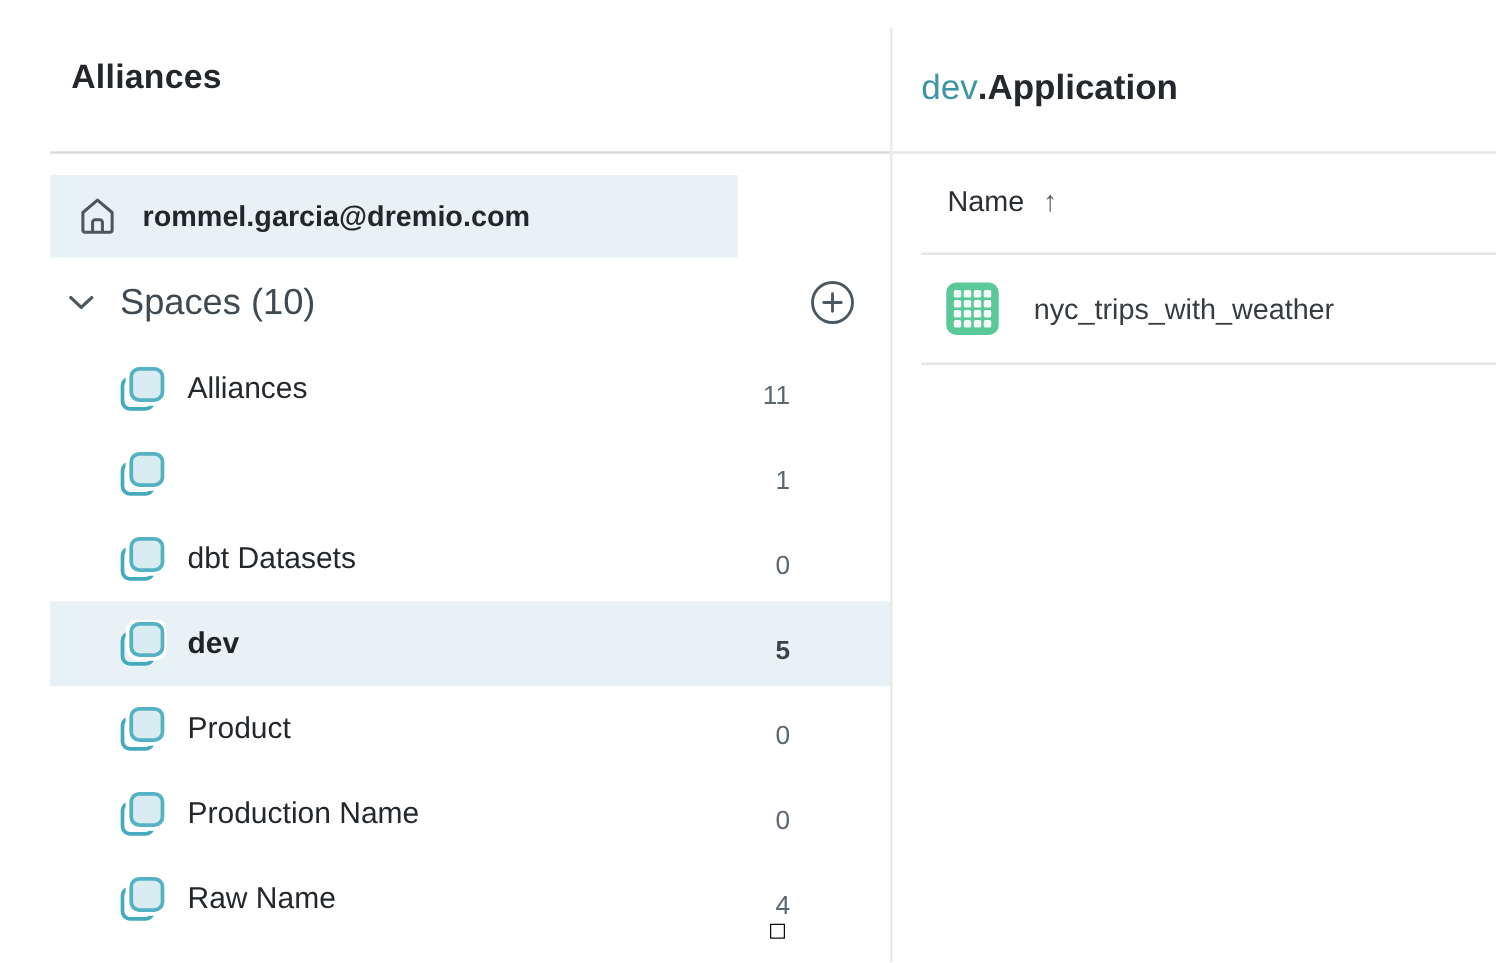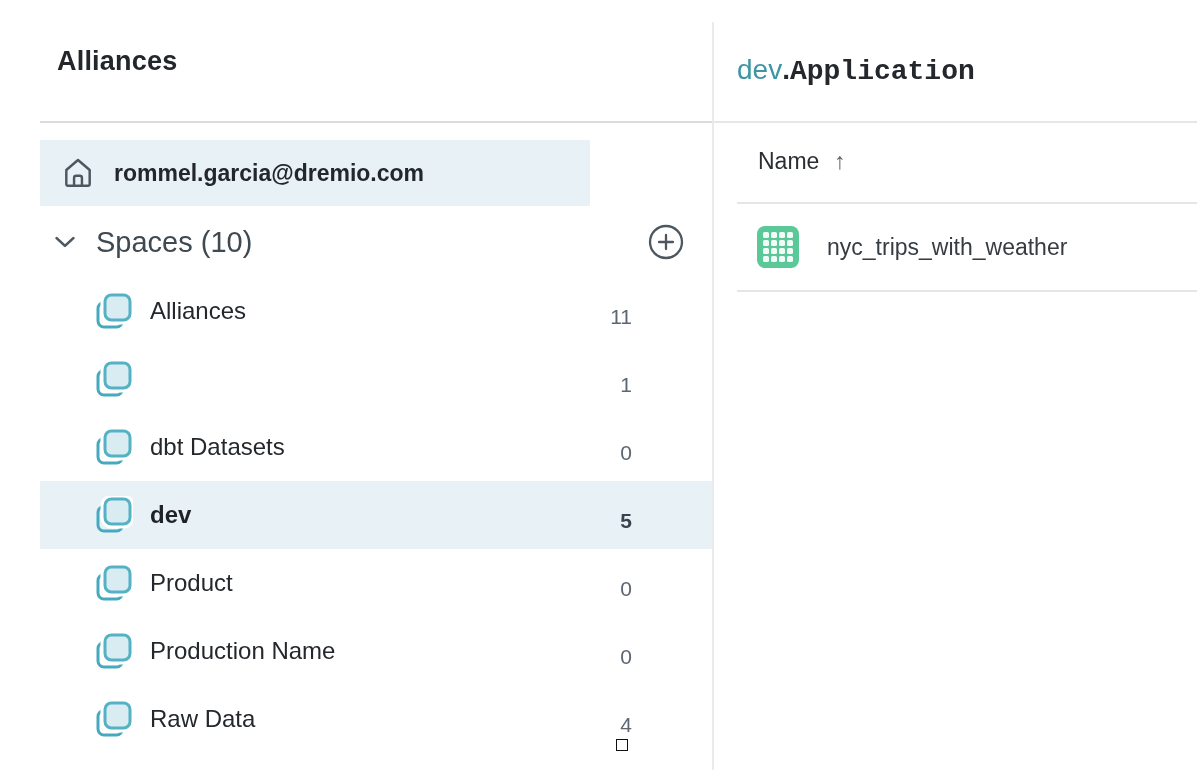--- a/index.html
+++ b/index.html
@@ -42,21 +42,21 @@
     position:absolute;left:616px;top:739px;width:12px;height:12px;
     border:1.5px solid #101010;background:#ffffff;box-sizing:border-box;
   }
   
   .v-divider{position:absolute;left:712px;top:22px;width:2px;height:748px;background:#e8eaec;}
   
   .right-panel{position:absolute;left:714px;top:0;width:490px;height:770px;}
   .breadcrumb{position:absolute;left:23px;top:54px;font-size:28px;white-space:nowrap;}
   .crumb-space{color:#3e95a3;font-weight:400;cursor:pointer;}
   .crumb-sep{color:#24282c;font-weight:700;}
-  .crumb-dataset{color:#24282c;font-weight:700;font-family:Liberation Mono, monospace;}
+  .crumb-dataset{color:#24282c;font-weight:700;}
   .header-divider{position:absolute;left:0;top:121px;right:7px;height:1.5px;background:#e4e6e8;}
   .name-header{position:absolute;left:44px;top:148px;display:flex;align-items:center;}
   .name-header .label{font-size:23px;font-weight:400;color:#2a2e33;}
   .name-header .sort-arrow{margin-left:15px;font-size:23px;color:#5a646e;font-weight:400;}
   .name-divider{position:absolute;left:23px;top:202px;right:7px;height:1.5px;background:#e4e6e8;}
   .dataset-row{
     position:absolute;left:0;top:204px;right:7px;height:86px;
     display:flex;align-items:center;padding-left:43px;box-sizing:border-box;cursor:pointer;
   }
   .dataset-row .row-label{margin-left:28px;font-size:23px;color:#373c41;}
@@ -178,21 +178,21 @@
         <span class="space-name">Production Name</span>
         <span class="space-count">0</span>
       </div>
 
       <div class="space-row">
         <span>
             <svg width="38" height="38" viewBox="0 0 38 38">
               <use href="#def-space-icon"></use>
             </svg>
           </span>
-        <span class="space-name">Raw Data</span>
+        <span class="space-name">Raw Name</span>
         <span class="space-count">4</span>
       </div>
 
     </div>
 
     <div class="stray-square"></div>
   </aside>
 
   <div class="v-divider"></div>
 

